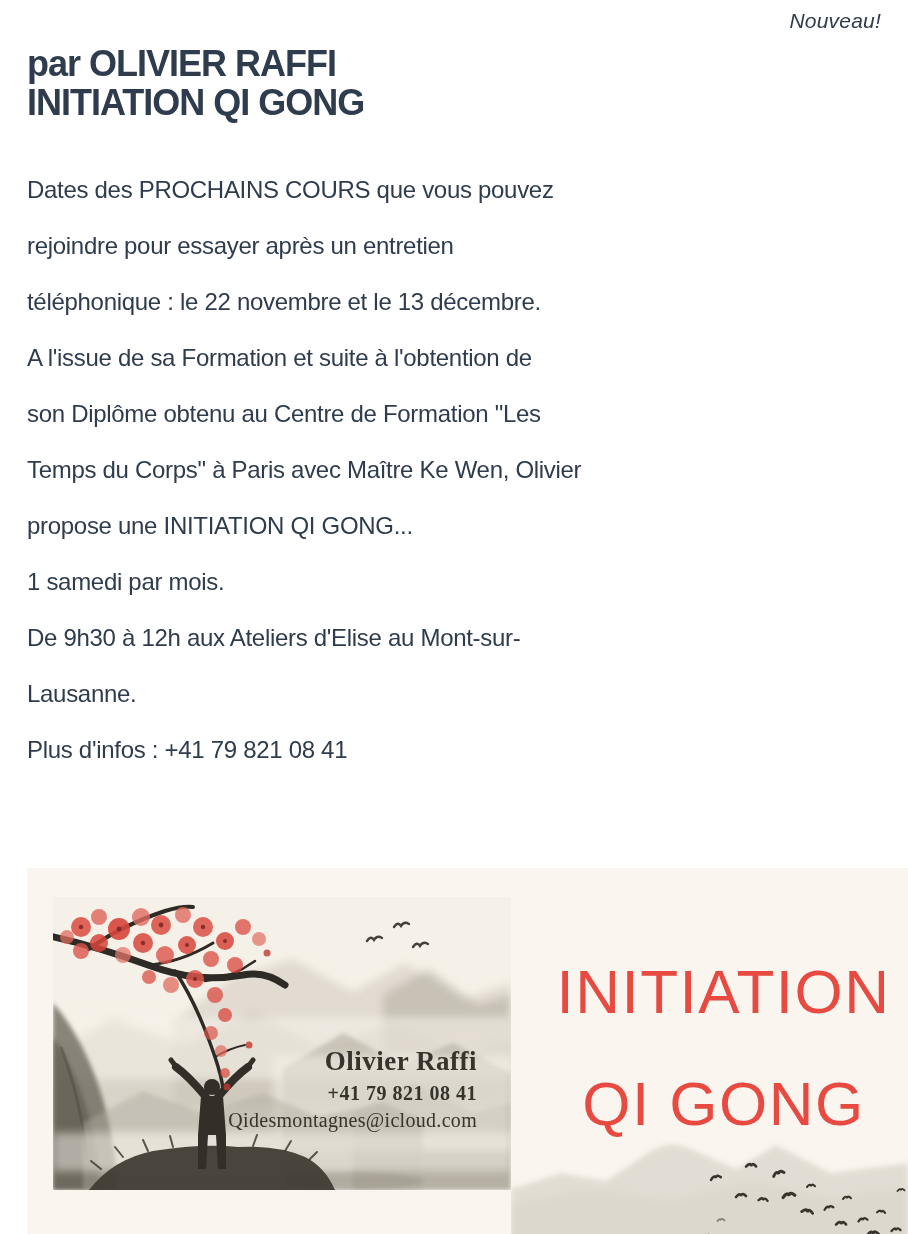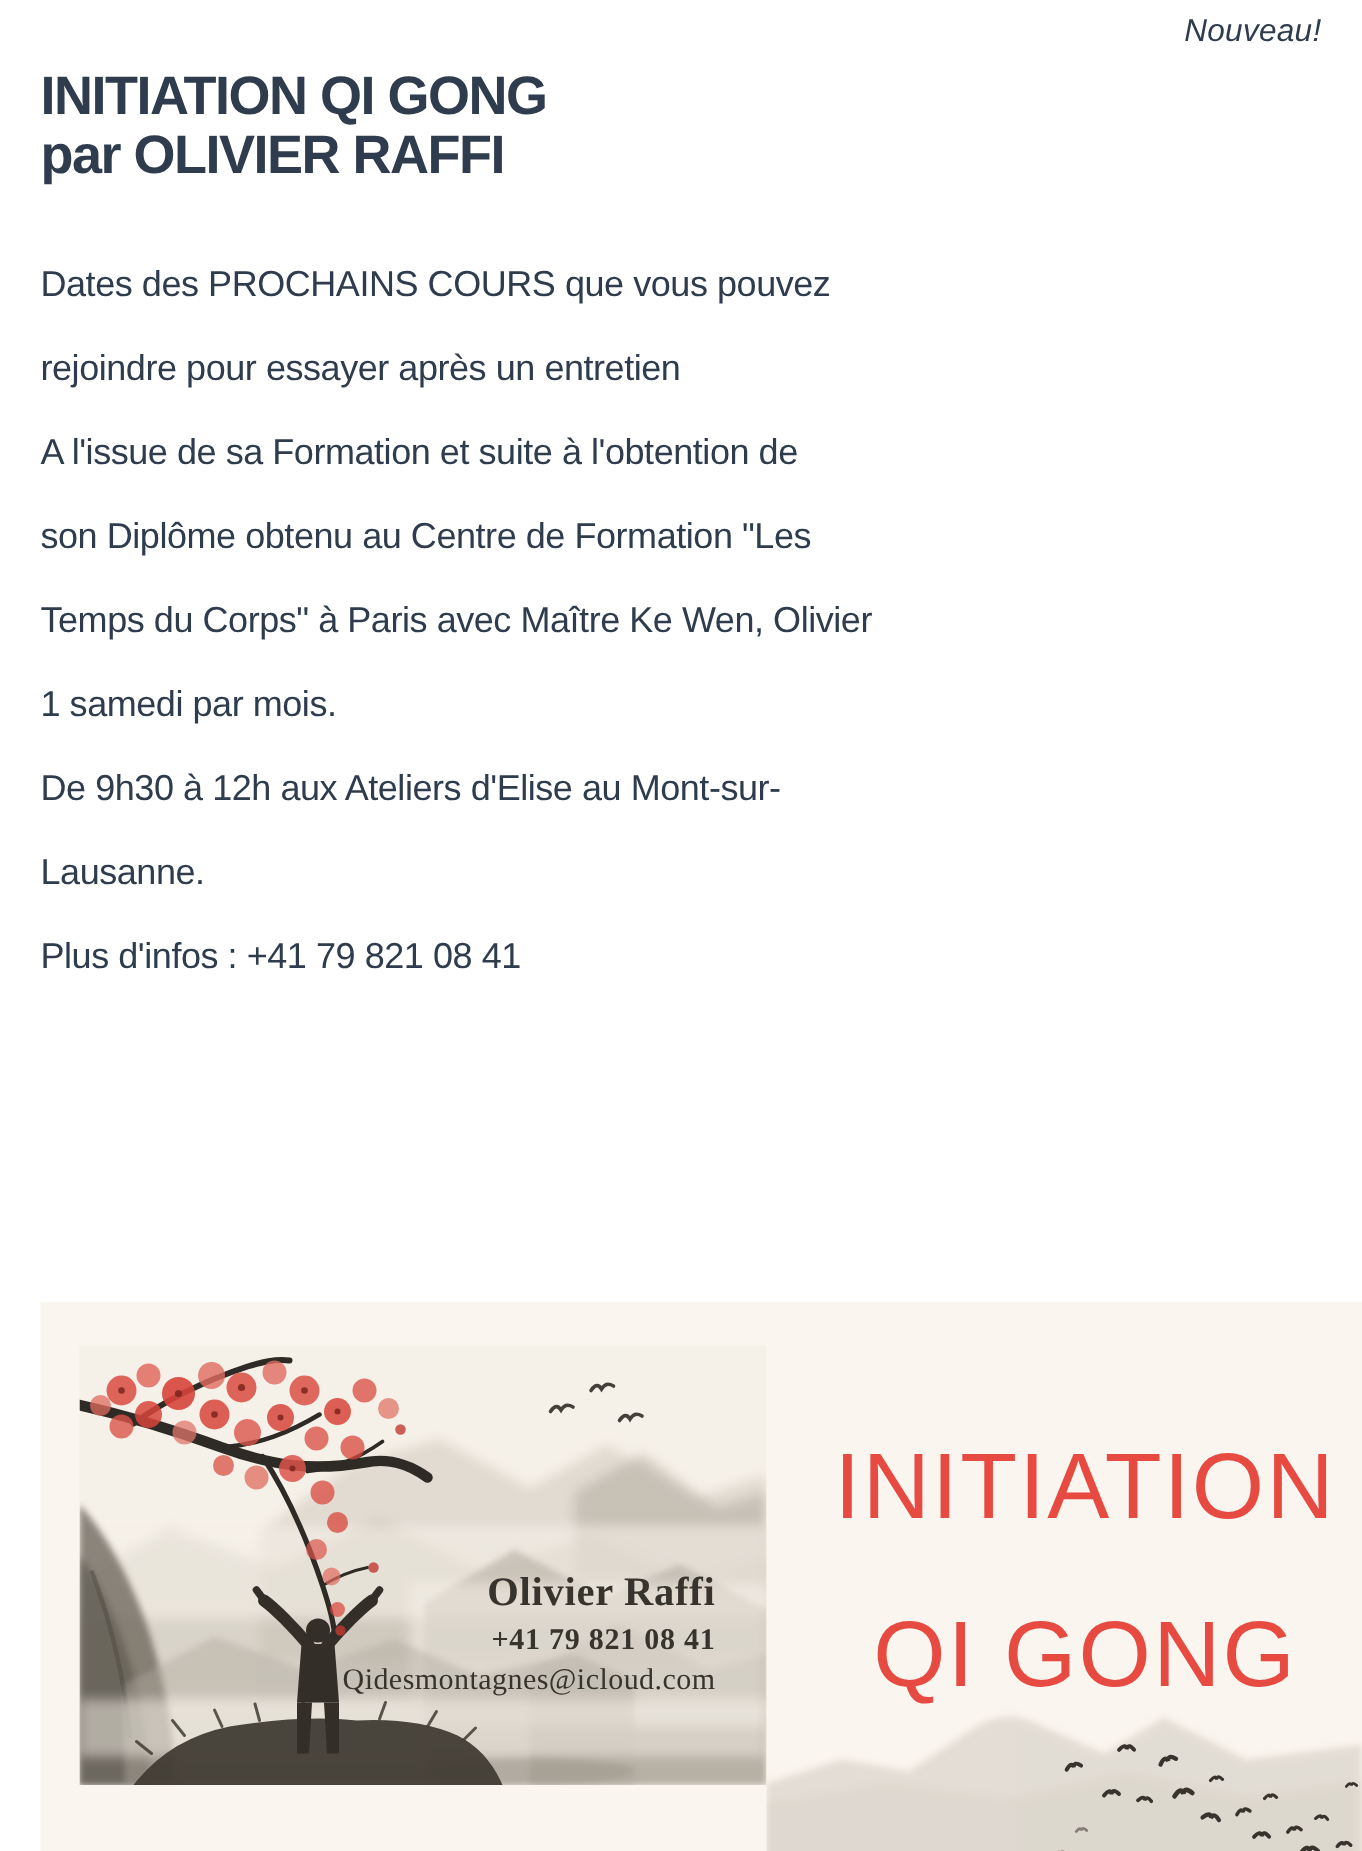--- a/index.html
+++ b/index.html
@@ -40,29 +40,31 @@
   .poster-line1 { top:80px; }
   .poster-line2 { top:192px; }
 </style>
 </head>
 <body>
 
 <div class="page">
   <div class="content">
     <div class="eyebrow">Nouveau!</div>
     <h1 class="title">
+      <div>par OLIVIER RAFFI</div>
       <div>INITIATION QI GONG</div>
-      <div>par OLIVIER RAFFI</div>
     </h1>
     <div class="body-text">
       <div class="body-line">Dates des PROCHAINS COURS que vous pouvez</div>
       <div class="body-line">rejoindre pour essayer après un entretien</div>
+      <div class="body-line">téléphonique : le 22 novembre et le 13 décembre.</div>
       <div class="body-line">A l'issue de sa Formation et suite à l'obtention de</div>
       <div class="body-line">son Diplôme obtenu au Centre de Formation "Les</div>
       <div class="body-line">Temps du Corps" à Paris avec Maître Ke Wen, Olivier</div>
+      <div class="body-line">propose une INITIATION QI GONG...</div>
       <div class="body-line">1 samedi par mois.</div>
       <div class="body-line">De 9h30 à 12h aux Ateliers d'Elise au Mont-sur-</div>
       <div class="body-line">Lausanne.</div>
       <div class="body-line">Plus d'infos : +41 79 821 08 41</div>
     </div>
   </div>
 
   <div class="artwork">
 
     <div class="card">

